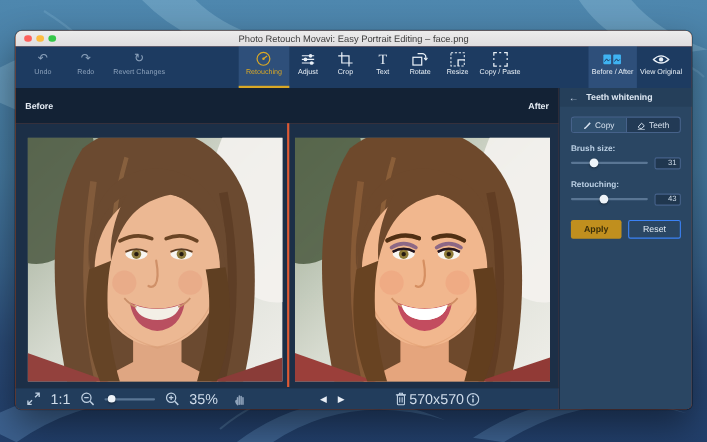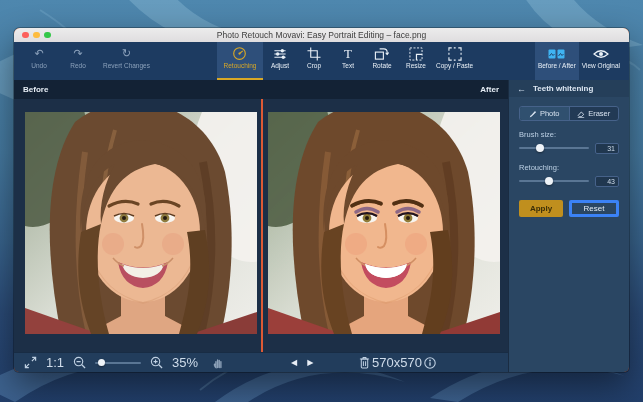--- a/index.html
+++ b/index.html
@@ -35,21 +35,21 @@
   .tb-item.tab-active { background:#2e4f7a; border-bottom:2px solid #d9a826; color:#d9a826; padding-bottom:0; }
   .tb-item.blue-active { background:#2e4f7a; }
   .tb-item.retouch { margin-left:64px; }
   .tb-item.beforeafter { margin-left:auto; min-width:40px; }
   .tb-item.vieworig { min-width:44px; }
   .tb-gap { width:5px; }
 
   
   .content { flex:1; display:flex; min-height:0; }
   .leftcol { width:494px; display:flex; flex-direction:column; }
-  .compare-header { height:19px; background:#132235; display:flex; align-items:center;
+  .compare-header { height:32px; background:#132235; display:flex; align-items:center;
     justify-content:space-between; padding:0 9px; font-size:8px; font-weight:bold; color:#e6edf5; flex:0 0 auto; }
   .canvas { position:relative; flex:1; background:#1c2f47; }
   .photo { position:absolute; top:13px; width:232px; height:222px; overflow:hidden; }
   .photo svg { position:absolute; inset:0; width:100%; height:100%; }
   .photo.before { left:11px; }
   .photo.after { left:254px; filter:saturate(1.12); }
   .divider { position:absolute; left:247px; top:0; bottom:0; width:2px; background:#dd5a35; }
 
   
   .statusbar { height:20px; background:#223d5c; border-top:1px solid #182c44;
@@ -71,33 +71,33 @@
     padding:0 8px; flex:0 0 auto; }
   .back { font-size:9px; color:#c6d5e6; }
   .panel-title { font-size:8px; font-weight:bold; color:#dde7f2; }
   .seg { display:flex; height:15px; margin:9px 10px 0; border:1px solid #46628a;
     border-radius:3px; background:#223a55; overflow:hidden; }
   .seg-btn { flex:1; display:flex; align-items:center; justify-content:center; gap:3px;
     font-size:7.5px; color:#d7e2ef; }
   .seg-btn + .seg-btn { border-left:1px solid #46628a; }
   .seg-btn.active { background:#30506f; }
   .seg-btn svg { width:8px; height:8px; }
-  .ctl-label { font-size:7.5px; color:#bcd0e4; margin:9px 10px 3px; }
+  .ctl-label { font-size:7.5px; color:#bcd0e4; margin:9px 10px 3px;font-weight:bold; }
   .ctl-row { display:flex; align-items:center; gap:6px; margin:0 10px; height:12px; }
   .slider { flex:1; position:relative; height:12px; }
   .slider .track { position:absolute; left:0; right:0; top:5px; height:2px; background:#5a7694; border-radius:1px; }
   .slider .thumb { position:absolute; top:2px; width:8px; height:8px; margin-left:-4px; border-radius:50%;
     background:#eef3f8; box-shadow:0 1px 2px rgba(0,0,0,.4); }
   .val { width:24px; height:11px; background:#20374f; border:1px solid #46628a; border-radius:2px;
     font-size:7px; color:#cfdcea; text-align:right; padding:1px 3px 0 0; }
   .btn-row { display:flex; gap:6px; margin:13px 10px 0; }
   .btn { flex:1; height:17px; border-radius:2px; font-size:8px;
     font-family:inherit; border:none; cursor:default; }
   .btn.apply { background:#c08f1e; color:#3c2f08; font-weight:bold; }
-  .btn.reset { background:transparent; border:3px solid #3b82f6; color:#e3ecf5; }
+  .btn.reset { background:transparent; border:1px solid #3b82f6; color:#e3ecf5; }
   .spacer { flex:1; }
   .btn.save { height:20px; margin:0 1px 1px; border-radius:2px; background:#16a24b;
     color:#fff; font-weight:bold; font-size:8.5px; flex:0 0 auto; }
 
   .icon-svg { display:block; }
 </style>
 </head>
 <body>
 
 <svg width="0" height="0" style="position:absolute">
@@ -368,28 +368,28 @@
     <div class="sidebar">
       <div class="panel-header">
         <span class="back">←</span>
         <span class="panel-title">Teeth whitening</span>
       </div>
       <div class="seg">
         <div class="seg-btn active">
           <svg viewBox="0 0 10 10">
               <path d="M1 9 q0.4 -2 2 -2.6 L7.5 1.3 8.8 2.8 4 7.6 q-1 1.6 -3 1.4 Z" fill="currentColor"></path>
             </svg>
-          <span>Photo</span>
+          <span>Copy</span>
         </div>
         <div class="seg-btn">
           <svg viewBox="0 0 10 10">
               <path d="M1.5 6.8 L5.3 2.5 8.4 5.4 5.6 8.4 H3.1 Z" fill="none" stroke="currentColor" stroke-width="1.1"></path>
               <path d="M1 9.6 h8" stroke="currentColor" stroke-width="1"></path>
             </svg>
-          <span>Eraser</span>
+          <span>Teeth</span>
         </div>
       </div>
       <div class="ctl-label">Brush size:</div>
       <div class="ctl-row">
         <div class="slider">
           <div class="track"></div>
             <div class="thumb" style="left:30%"></div>
         </div>
         <div class="val">31</div>
       </div>

